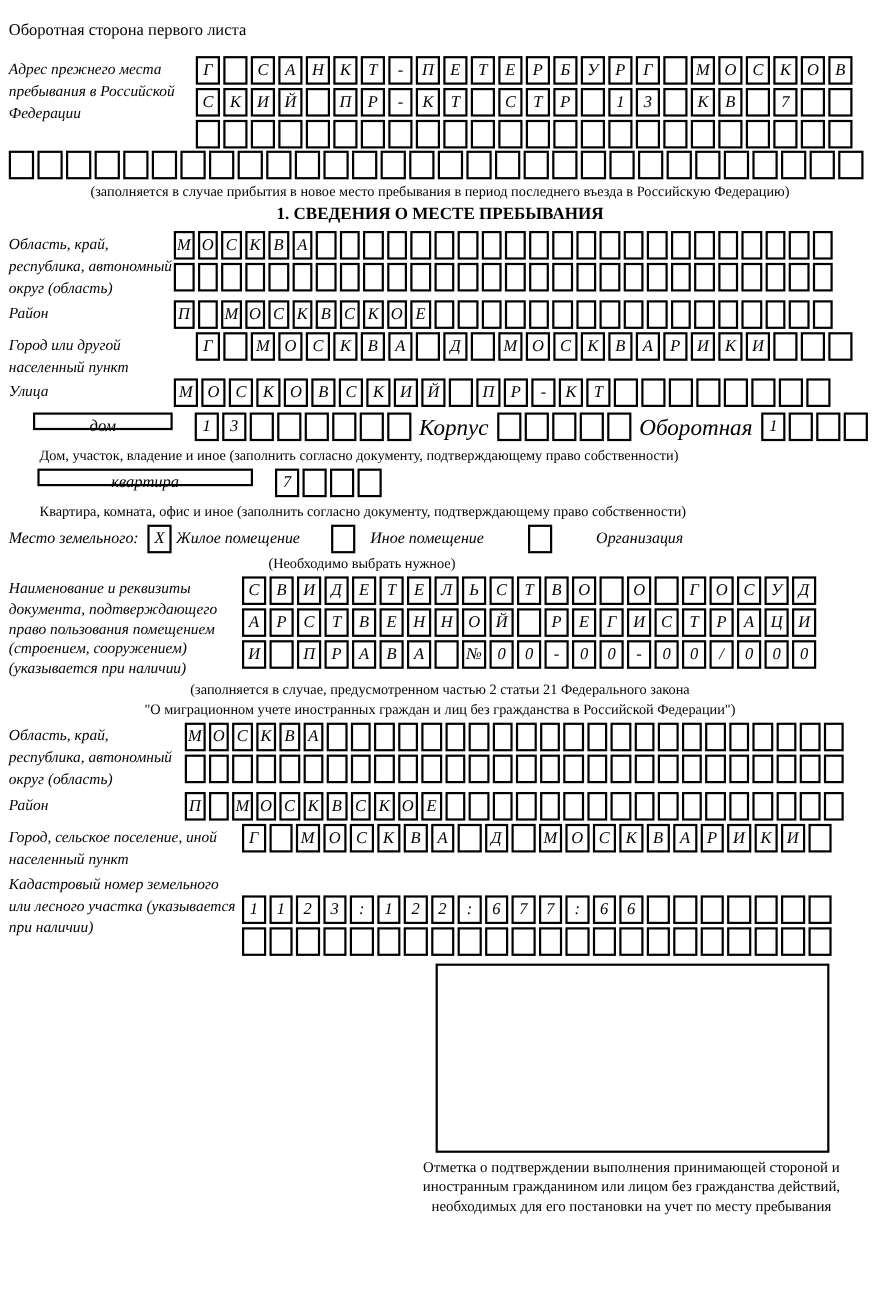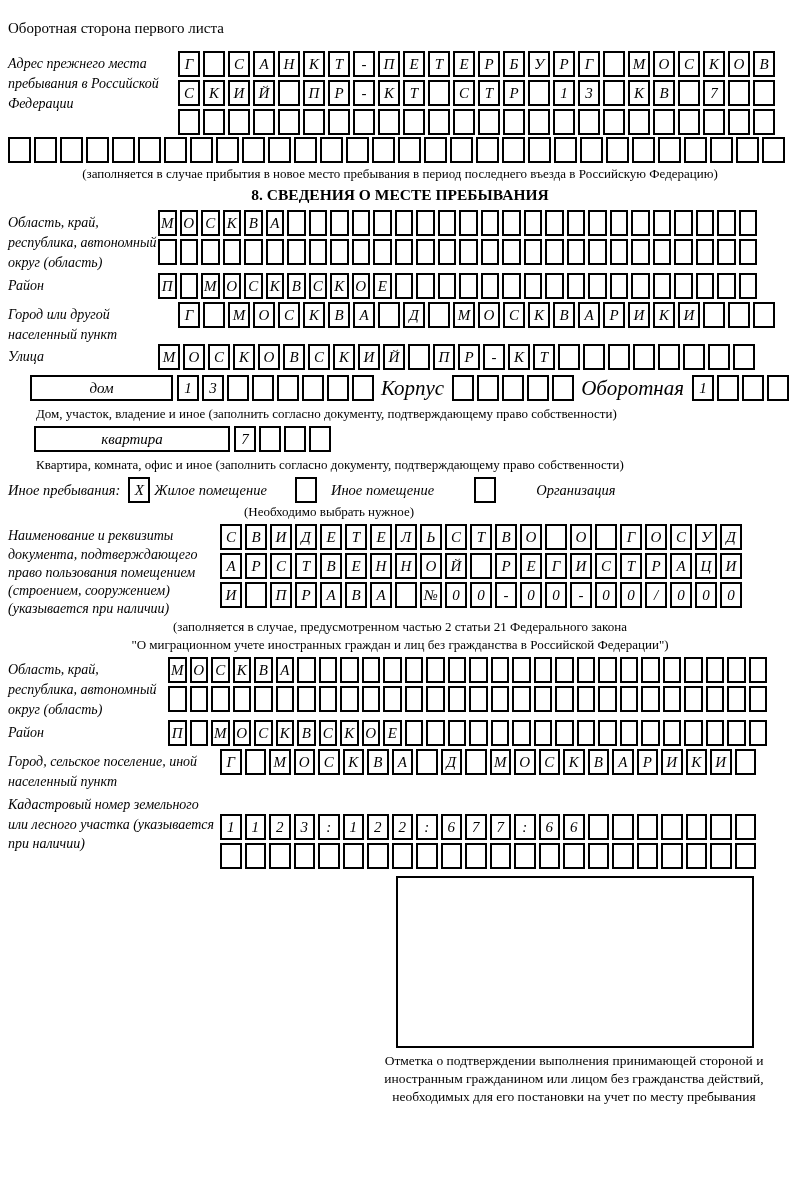--- a/index.html
+++ b/index.html
@@ -10,22 +10,22 @@
   .frow{display:flex;align-items:flex-start;font-style:italic;}
   .flabel{flex-shrink:0;font-size:14px;line-height:1.42;padding-top:3px;}
   .w150{width:150px;} .w160{width:160px;} .w170{width:170px;} .w210{width:212px;}
   .fcells{flex:1;min-width:0;}
   .cellrow{white-space:nowrap;margin-bottom:3px;height:26px;}
   .cell{display:inline-block;box-sizing:border-box;width:var(--cw,22px);height:26px;
         border:2px solid #000;margin-right:3px;text-align:center;font-size:15px;
         line-height:22px;vertical-align:top;background:#fff;}
   .note{font-size:13px;text-align:center;margin:1px 0 4px;}
   .stitle{font-weight:bold;font-size:15.5px;text-align:center;margin:4px 0 6px;}
-  .labelbox{display:inline-block;box-sizing:border-box;border:2px solid #000;height:26px;
-        line-height:22px;text-align:center;font-size:15px;vertical-align:top;margin-right:4px;}
+  .labelbox{display:inline-block;box-sizing:border-box;border:2px solid #000;height:16px;
+        line-height:22px;text-align:center;font-size:15px;vertical-align:top;margin-right:20px;}
   .inlabel{display:inline-block;font-size:21px;line-height:26px;vertical-align:top;margin:0 8px 0 4px;}
   .cbox{display:inline-block;box-sizing:border-box;width:22px;height:26px;border:2px solid #000;
         text-align:center;font-size:15px;line-height:22px;vertical-align:top;background:#fff;}
   .staytxt{font-size:14.5px;line-height:26px;vertical-align:top;display:inline-block;}
   .smallnote{font-size:13px;margin:0 0 4px 0;}
   .stamp{box-sizing:border-box;border:2px solid #000;width:358px;height:172px;margin:4px 0 4px 388px;background:#fff;}
   .caption{width:448px;margin-left:342px;text-align:center;font-size:13.5px;line-height:1.33;}
   .mb0{margin-bottom:2px;}
 </style>
 </head>
@@ -39,21 +39,21 @@
     <div class="flabel w170">Адрес прежнего места пребывания в Российской Федерации</div>
     <div class="fcells">
       <div class="cellrow" style="--cw:22px"><span class="cell">Г</span><span class="cell"></span><span class="cell">С</span><span class="cell">А</span><span class="cell">Н</span><span class="cell">К</span><span class="cell">Т</span><span class="cell">-</span><span class="cell">П</span><span class="cell">Е</span><span class="cell">Т</span><span class="cell">Е</span><span class="cell">Р</span><span class="cell">Б</span><span class="cell">У</span><span class="cell">Р</span><span class="cell">Г</span><span class="cell"></span><span class="cell">М</span><span class="cell">О</span><span class="cell">С</span><span class="cell">К</span><span class="cell">О</span><span class="cell">В</span></div>
       <div class="cellrow" style="--cw:22px"><span class="cell">С</span><span class="cell">К</span><span class="cell">И</span><span class="cell">Й</span><span class="cell"></span><span class="cell">П</span><span class="cell">Р</span><span class="cell">-</span><span class="cell">К</span><span class="cell">Т</span><span class="cell"></span><span class="cell">С</span><span class="cell">Т</span><span class="cell">Р</span><span class="cell"></span><span class="cell">1</span><span class="cell">3</span><span class="cell"></span><span class="cell">К</span><span class="cell">В</span><span class="cell"></span><span class="cell">7</span><span class="cell"></span><span class="cell"></span></div>
       <div class="cellrow mb0" style="--cw:22px"><span class="cell"></span><span class="cell"></span><span class="cell"></span><span class="cell"></span><span class="cell"></span><span class="cell"></span><span class="cell"></span><span class="cell"></span><span class="cell"></span><span class="cell"></span><span class="cell"></span><span class="cell"></span><span class="cell"></span><span class="cell"></span><span class="cell"></span><span class="cell"></span><span class="cell"></span><span class="cell"></span><span class="cell"></span><span class="cell"></span><span class="cell"></span><span class="cell"></span><span class="cell"></span><span class="cell"></span></div>
     </div>
   </div>
   <div class="cellrow" style="--cw:23px"><span class="cell"></span><span class="cell"></span><span class="cell"></span><span class="cell"></span><span class="cell"></span><span class="cell"></span><span class="cell"></span><span class="cell"></span><span class="cell"></span><span class="cell"></span><span class="cell"></span><span class="cell"></span><span class="cell"></span><span class="cell"></span><span class="cell"></span><span class="cell"></span><span class="cell"></span><span class="cell"></span><span class="cell"></span><span class="cell"></span><span class="cell"></span><span class="cell"></span><span class="cell"></span><span class="cell"></span><span class="cell"></span><span class="cell"></span><span class="cell"></span><span class="cell"></span><span class="cell"></span><span class="cell"></span></div>
   <div class="note">(заполняется в случае прибытия в новое место пребывания в период последнего въезда в Российскую Федерацию)</div>
 
-  <div class="stitle">8. СВЕДЕНИЯ О МЕСТЕ ПРЕБЫВАНИЯ</div>
+  <div class="stitle">1. СВЕДЕНИЯ О МЕСТЕ ПРЕБЫВАНИЯ</div>
 
   <div class="frow">
     <div class="flabel w150">Область, край, республика, автономный округ (область)</div>
     <div class="fcells">
       <div class="cellrow" style="--cw:18.5px"><span class="cell">М</span><span class="cell">О</span><span class="cell">С</span><span class="cell">К</span><span class="cell">В</span><span class="cell">А</span><span class="cell"></span><span class="cell"></span><span class="cell"></span><span class="cell"></span><span class="cell"></span><span class="cell"></span><span class="cell"></span><span class="cell"></span><span class="cell"></span><span class="cell"></span><span class="cell"></span><span class="cell"></span><span class="cell"></span><span class="cell"></span><span class="cell"></span><span class="cell"></span><span class="cell"></span><span class="cell"></span><span class="cell"></span><span class="cell"></span><span class="cell"></span><span class="cell"></span></div>
       <div class="cellrow" style="--cw:18.5px"><span class="cell"></span><span class="cell"></span><span class="cell"></span><span class="cell"></span><span class="cell"></span><span class="cell"></span><span class="cell"></span><span class="cell"></span><span class="cell"></span><span class="cell"></span><span class="cell"></span><span class="cell"></span><span class="cell"></span><span class="cell"></span><span class="cell"></span><span class="cell"></span><span class="cell"></span><span class="cell"></span><span class="cell"></span><span class="cell"></span><span class="cell"></span><span class="cell"></span><span class="cell"></span><span class="cell"></span><span class="cell"></span><span class="cell"></span><span class="cell"></span><span class="cell"></span></div>
     </div>
   </div>
 
   <div class="frow">
@@ -81,21 +81,21 @@
   </div>
   <div class="smallnote" style="margin-left:28px">Дом, участок, владение и иное (заполнить согласно документу, подтверждающему право собственности)</div>
 
   <div class="frow" style="margin:2px 0 2px 26px">
     <span class="labelbox" style="width:196px">квартира</span>
     <span class="cellrow" style="--cw:22px"><span class="cell">7</span><span class="cell"></span><span class="cell"></span><span class="cell"></span></span>
   </div>
   <div class="smallnote" style="margin-left:28px">Квартира, комната, офис и иное (заполнить согласно документу, подтверждающему право собственности)</div>
 
   <div class="frow" style="margin-top:4px">
-    <span class="staytxt">Иное пребывания:</span>
+    <span class="staytxt">Место земельного:</span>
     <span class="cbox" style="margin-left:8px">X</span>
     <span class="staytxt" style="margin-left:4px">Жилое помещение</span>
     <span class="cbox" style="margin-left:28px"></span>
     <span class="staytxt" style="margin-left:14px">Иное помещение</span>
     <span class="cbox" style="margin-left:40px"></span>
     <span class="staytxt" style="margin-left:40px">Организация</span>
   </div>
   <div class="smallnote" style="margin:1px 0 4px 236px">(Необходимо выбрать нужное)</div>
 
   <div class="frow">

